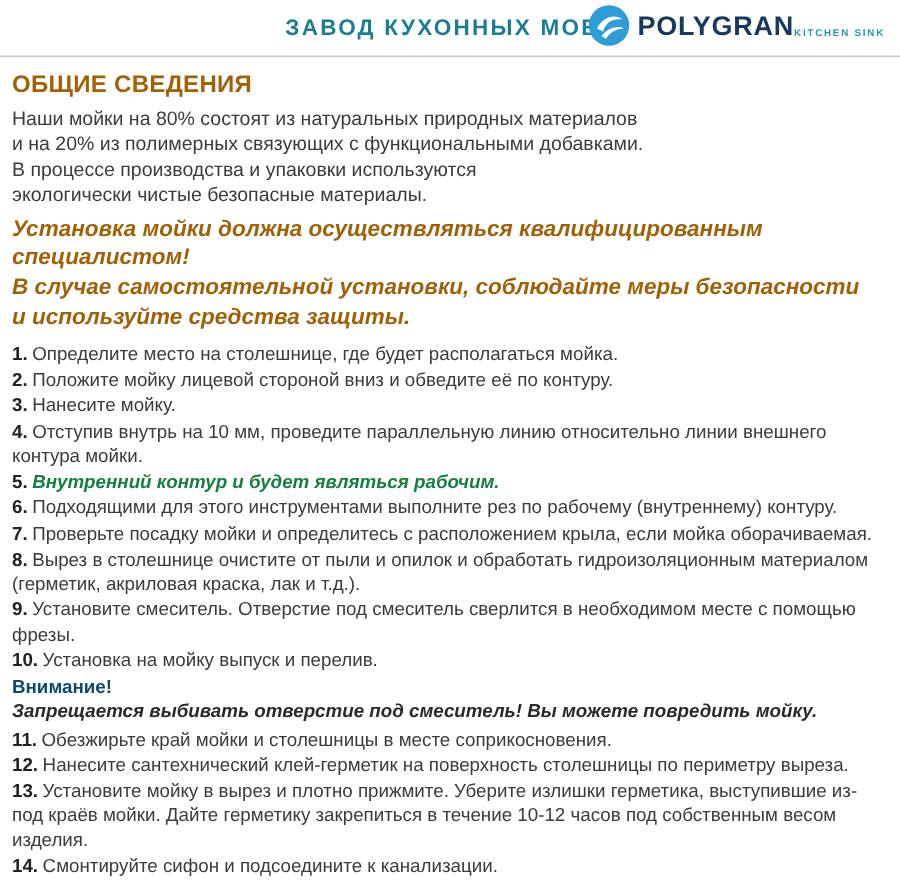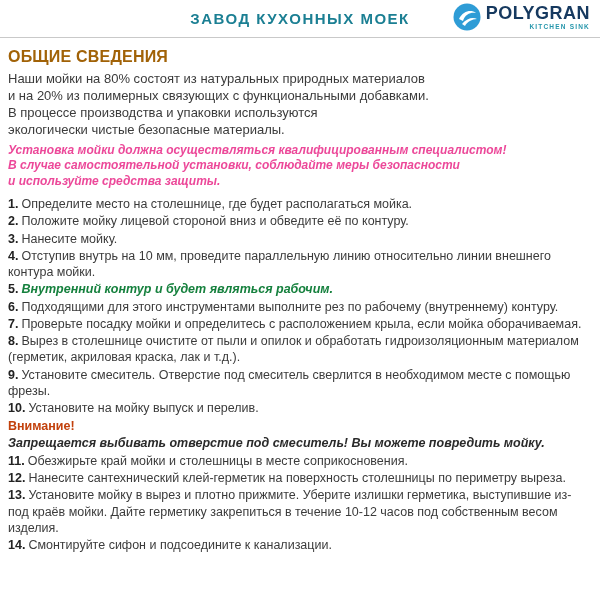--- a/index.html
+++ b/index.html
@@ -29,21 +29,21 @@
     letter-spacing: 1.5px;
   }
   .brand {
     position: absolute;
     right: 10px;
     top: 3px;
     display: flex;
     align-items: center;
   }
   .brand-icon { width: 28px; height: 28px; margin-right: 5px; }
-  .brand-text { display: flex; flex-direction: column; align-items: flex-end; line-height: 1; }
+  .brand-text { display: flex; flex-direction: row; align-items: flex-end; line-height: 1; }
   .brand-name {
     color: #16395f;
     font-weight: bold;
     font-size: 18px;
     letter-spacing: 0.5px;
   }
   .brand-tagline {
     color: #2596ab;
     font-size: 6.5px;
     font-weight: bold;
@@ -60,40 +60,40 @@
     margin: 8px 0 4px 0;
     letter-spacing: 0.2px;
   }
   .para {
     font-size: 13px;
     line-height: 1.32;
     white-space: pre-line;
     margin: 0 0 4px 0;
   }
   .notice {
-    font-size: 12px;
+    font-size: 15px;
     line-height: 1.32;
     font-weight: bold;
     font-style: italic;
     white-space: pre-line;
     margin: 0 0 6px 0;
-    color: #ec4899;
+    color: #a16207;
   }
   .step {
     font-size: 12.5px;
     line-height: 1.3;
     margin: 1px 0;
   }
   .step .num { font-weight: bold; color: #222; margin-right: 3px; }
   .step.emph .txt { font-weight: bold; font-style: italic; color: #15803d; }
   .attention { margin: 2px 0; }
   .attention-title {
     font-size: 12.5px;
     font-weight: bold;
-    color: #c2410c;
+    color: #0c4a6e;
     line-height: 1.3;
   }
   .attention-text {
     font-size: 12.5px;
     font-weight: bold;
     font-style: italic;
     color: #2a2a2a;
     line-height: 1.3;
   }
 </style>
@@ -152,21 +152,21 @@
     <div class="step">
       <span class="num">7.</span><span class="txt">Проверьте посадку мойки и определитесь с расположением крыла, если мойка оборачиваемая.</span>
     </div>
     <div class="step">
       <span class="num">8.</span><span class="txt">Вырез в столешнице очистите от пыли и опилок и обработать гидроизоляционным материалом (герметик, акриловая краска, лак и т.д.).</span>
     </div>
     <div class="step">
       <span class="num">9.</span><span class="txt">Установите смеситель. Отверстие под смеситель сверлится в необходимом месте с помощью фрезы.</span>
     </div>
     <div class="step">
-      <span class="num">10.</span><span class="txt">Установите на мойку выпуск и перелив.</span>
+      <span class="num">10.</span><span class="txt">Установка на мойку выпуск и перелив.</span>
     </div>
 
     <div class="attention">
       <div class="attention-title">Внимание!</div>
       <div class="attention-text">Запрещается выбивать отверстие под смеситель! Вы можете повредить мойку.</div>
     </div>
 
     <div class="step">
       <span class="num">11.</span><span class="txt">Обезжирьте край мойки и столешницы в месте соприкосновения.</span>
     </div>

